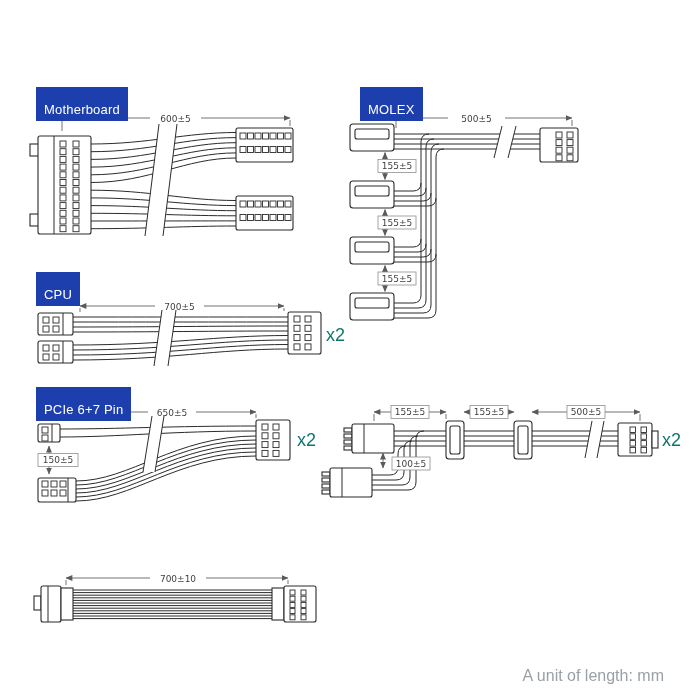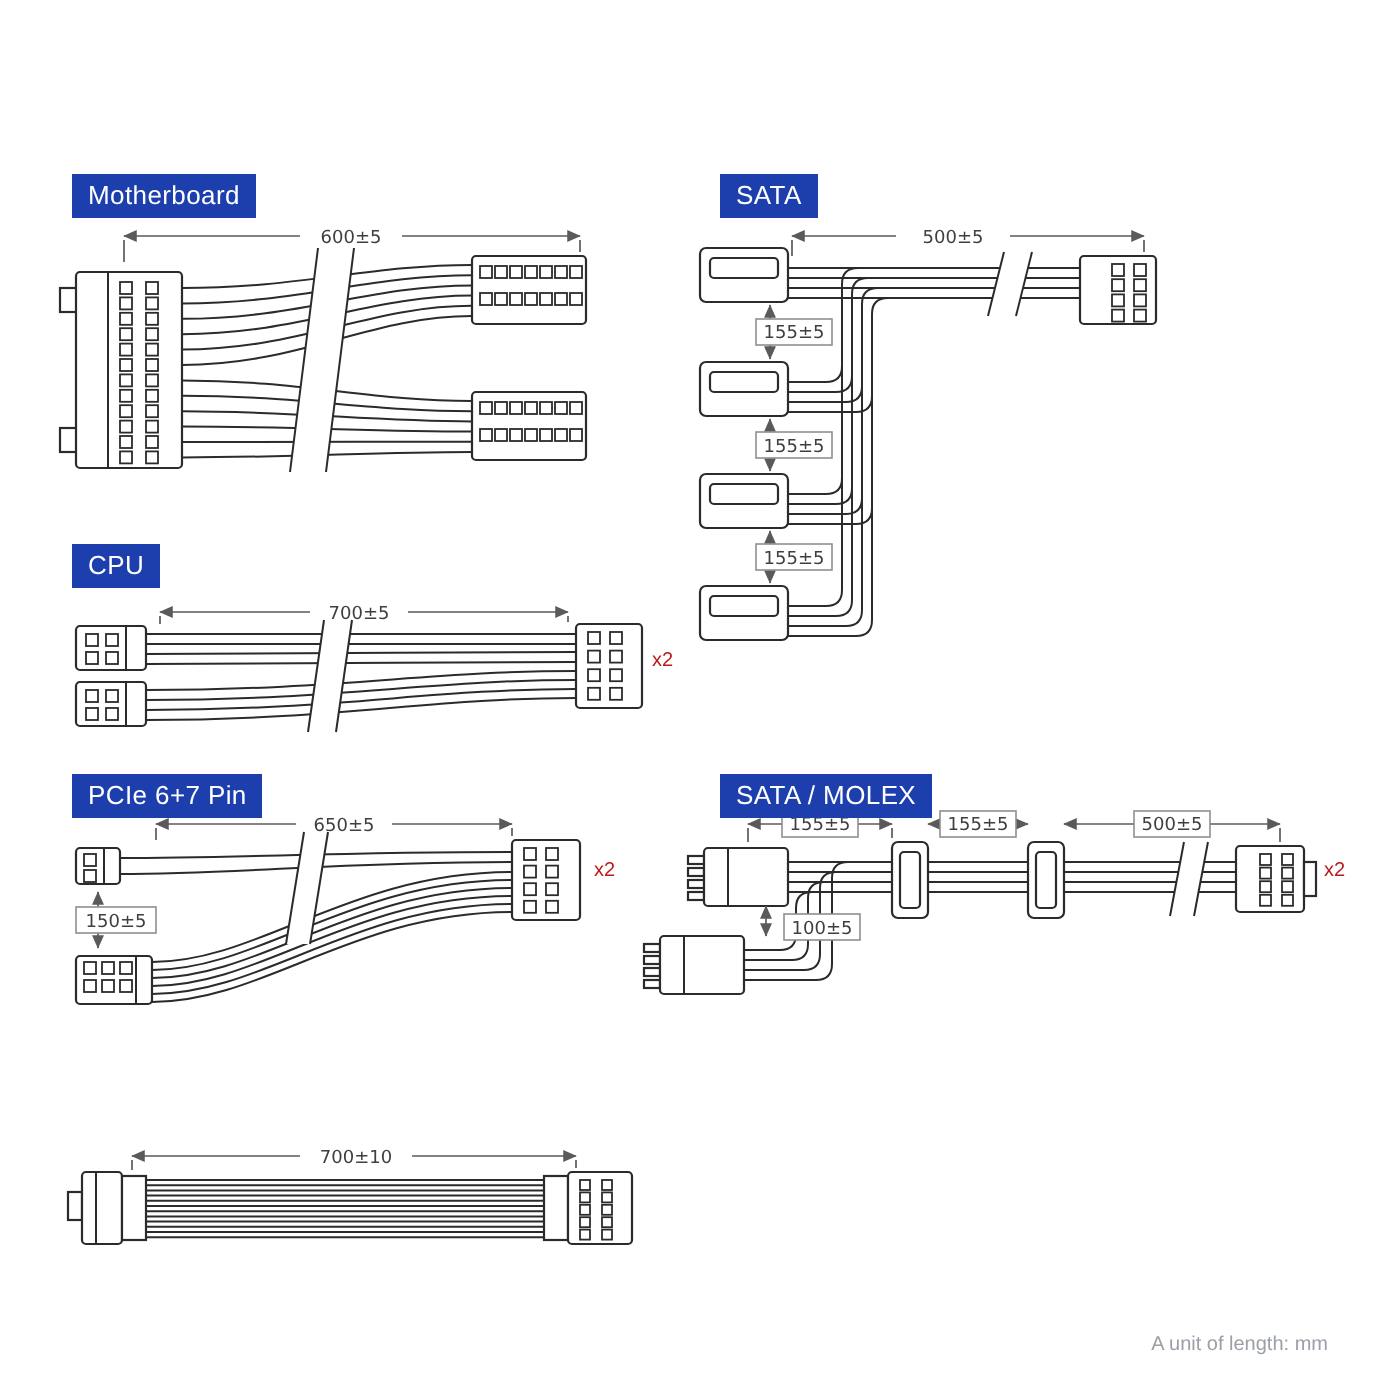--- a/index.html
+++ b/index.html
@@ -1,20 +1,20 @@
 <!DOCTYPE html>
 <html style="--accent: #1d3fae; --line: #2b2b2b; --dim: #5a5a5a; --muted: #9aa0a6; --background: #ffffff;"><head>
 <meta charset="utf-8">
 <style>
   *{margin:0;padding:0;box-sizing:border-box}
   html,body{width:700px;height:700px;background:#fff;font-family:"Liberation Sans","DejaVu Sans",sans-serif}
   .canvas{position:relative;width:700px;height:700px;background:#fff;overflow:hidden}
-  .sec-label{position:absolute;background:var(--accent,#1d3fae);color:#fff;font-size:13px;line-height:1;padding:4px 8px 5px;white-space:nowrap;letter-spacing:.2px}
-  .qty{position:absolute;font-size:10px;color:#b91c1c}
-  .footer-note{position:absolute;top:667px;right:36px;font-size:10px;color:var(--muted,#9aa0a6)}
+  .sec-label{position:absolute;background:var(--accent,#1d3fae);color:#fff;font-size:13px;line-height:1;padding:16px 8px 5px;white-space:nowrap;letter-spacing:.2px}
+  .qty{position:absolute;font-size:18px;color:#0f766e}
+  .footer-note{position:absolute;top:667px;right:36px;font-size:16px;color:var(--muted,#9aa0a6)}
   svg{position:absolute;left:0;top:0}
   .wire{fill:none;stroke:#2b2b2b;stroke-width:1}
   .conn{fill:#fff;stroke:#2b2b2b;stroke-width:1.1}
   .pins{fill:#fff;stroke:#2b2b2b;stroke-width:.9}
   .dim line{stroke:#5a5a5a;stroke-width:.85;fill:none}
   .dimbox{fill:#fff;stroke:#8f8f8f;stroke-width:.8}
   .dimtext{fill:#3f3f3f;font-size:9px;text-anchor:middle;font-family:"DejaVu Sans",sans-serif}
   .brkmask{fill:#fff}
   .brkline{stroke:#2b2b2b;stroke-width:1;fill:none}
 </style>
@@ -466,23 +466,22 @@
         <line x1="66" y1="578" x2="150" y2="578" marker-start="url(#as)"></line>
         <line x1="206" y1="578" x2="288" y2="578" marker-end="url(#ae)"></line>
         <line x1="66" y1="580" x2="66" y2="585"></line>
         <line x1="288" y1="580" x2="288" y2="584"></line>
         <text class="dimtext" x="178" y="581.5">700±10</text>
       </g>
     </g>
   </svg>
 
   <div class="sec-label" style="left:36px;top:87px">Motherboard</div>
-  <div class="sec-label" style="left:360px;top:87px">SATA</div>
+  <div class="sec-label" style="left:360px;top:87px">MOLEX</div>
   <div class="sec-label" style="left:36px;top:272px">CPU</div>
   <div class="sec-label" style="left:36px;top:387px">PCIe 6+7 Pin</div>
-  <div class="sec-label" style="left:360px;top:387px">SATA / MOLEX</div>
 
   <div class="qty" style="left:326px;top:325px">x2</div>
   <div class="qty" style="left:297px;top:430px">x2</div>
   <div class="qty" style="left:662px;top:430px">x2</div>
 
   <div class="footer-note">A unit of length: mm</div>
 </div>
 
 </body></html>

